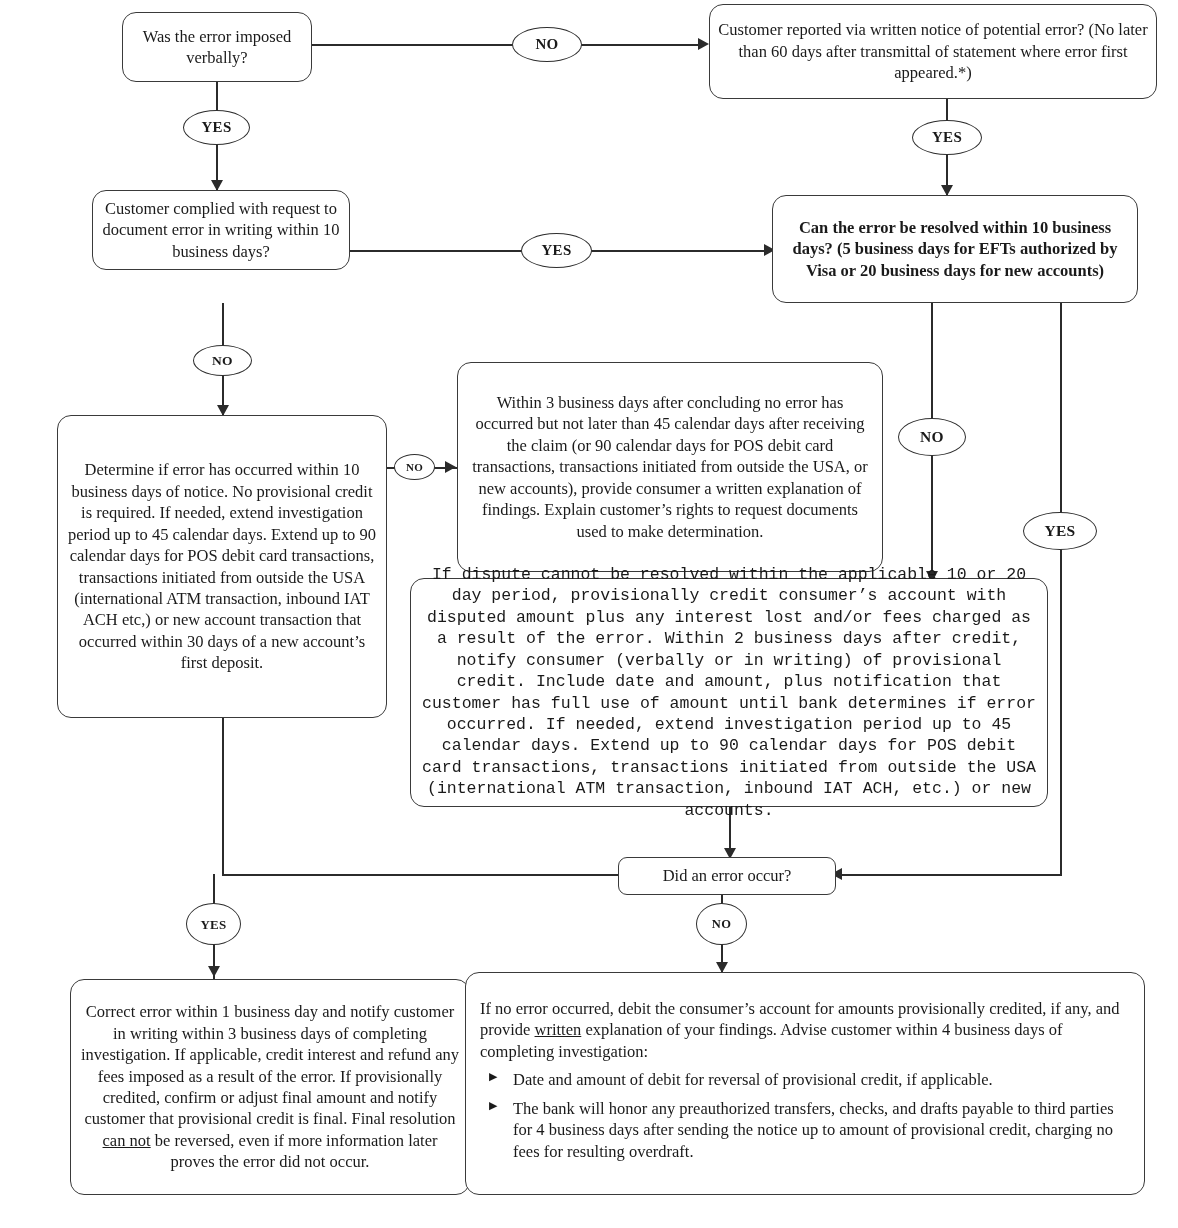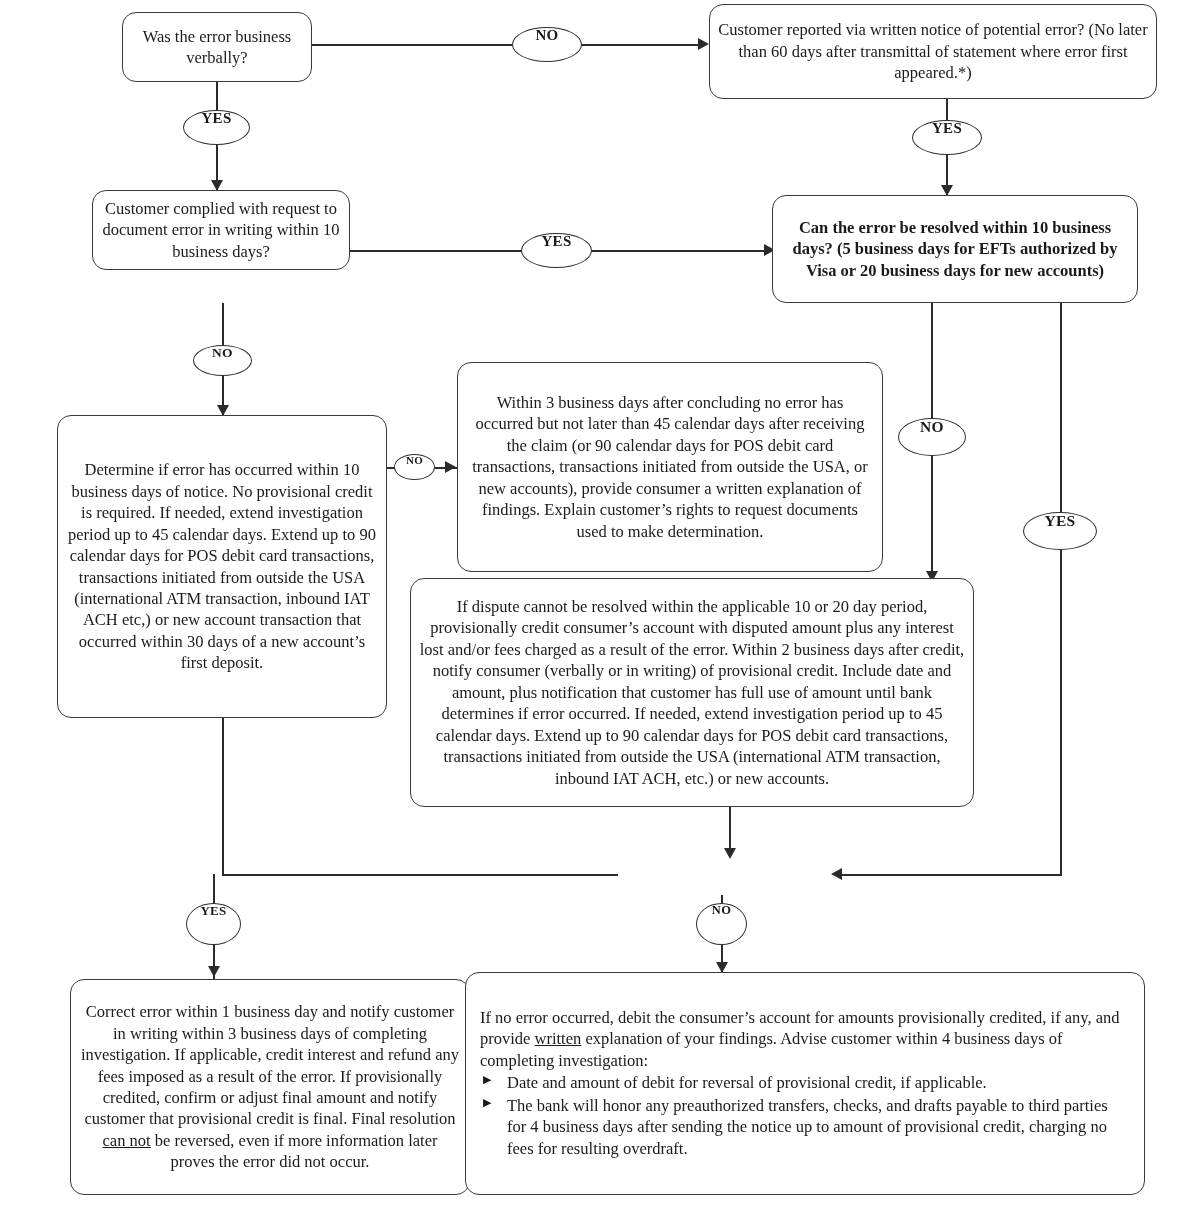--- a/index.html
+++ b/index.html
@@ -34,21 +34,21 @@
   .node.left-align { text-align: left; }
   .node.left-align .txt { text-align: left; }
 
   .lbl {
     position: absolute;
     box-sizing: border-box;
     border: 1.3px solid #2e2e2e;
     border-radius: 50%;
     background: #ffffff;
     display: flex;
-    align-items: flex-start;
+    align-items: center;
     justify-content: center;
     font-weight: bold;
     letter-spacing: 0.3px;
     z-index: 5;
     text-align: center;
     line-height: 1;
   }
 
   .edge {
     position: absolute;
@@ -76,21 +76,21 @@
   .arrow.left {
     border-top: 6px solid transparent;
     border-bottom: 6px solid transparent;
     border-right: 11px solid #2b2b2b;
   }
 
   .bullets { margin: 0; padding: 0; list-style: none; }
   .bullets li {
     position: relative;
     padding-left: 26px;
-    margin: 1px;
+    margin: 7px;
   }
   .bullets li::before {
     content: "\25B6";
     position: absolute;
     left: 2px;
     top: 0px;
     font-size: 11px;
   }
   u { text-decoration: underline; }
 </style>
@@ -130,21 +130,21 @@
   <div class="edge v" style="left:222px; top:718px; height:157px;"></div>
   <div class="edge h" style="left:222px; top:874px; width:396px;"></div>
 
   <div class="edge v" style="left:213px; top:874px; height:105px;"></div>
   <div class="arrow down" style="left:208px; top:966px;"></div>
 
   <div class="edge v" style="left:721px; top:895px; height:80px;"></div>
   <div class="arrow down" style="left:716px; top:962px;"></div>
 
   <div class="node" style="left:122px; top:12px; width:190px; height:70px; font-size:16.5px;">
-    <span class="txt">Was the error business verbally?</span>
+    <span class="txt">Was the error imposed verbally?</span>
   </div>
 
   <div class="node" style="left:709px; top:4px; width:448px; height:95px; font-size:16.5px;">
     <span class="txt">Customer reported via written notice of potential error? (No later than 60 days after transmittal of statement where error first appeared.*)</span>
   </div>
 
   <div class="node" style="left:92px; top:190px; width:258px; height:80px; font-size:16.5px;">
     <span class="txt">Customer complied with request to document error in writing within 10 business days?</span>
   </div>
 
@@ -153,24 +153,27 @@
   </div>
 
   <div class="node" style="left:57px; top:415px; width:330px; height:303px; font-size:16.5px;">
     <span class="txt">Determine if error has occurred within 10 business days of notice. No provisional credit is required. If needed, extend investigation period up to 45 calendar days. Extend up to 90 calendar days for POS debit card transactions, transactions initiated from outside the USA (international ATM transaction, inbound IAT ACH etc,) or new account transaction that occurred within 30 days of a new account’s first deposit.</span>
   </div>
 
   <div class="node" style="left:457px; top:362px; width:426px; height:210px; font-size:16.5px;">
     <span class="txt">Within 3 business days after concluding no error has occurred but not later than 45  calendar days after receiving the claim (or 90 calendar  days for POS debit card transactions, transactions initiated from outside the USA, or new accounts), provide consumer a written explanation of findings. Explain customer’s rights to request documents used to make determination.</span>
   </div>
 
-  <div class="node" style="left:410px; top:578px; width:564px; height:229px; font-size:16.5px;">
+  <div class="node" style="left:410px; top:578px; width:638px; height:229px; font-size:16.5px;font-family:Liberation Mono, monospace;">
     <span class="txt">If dispute cannot be resolved within the applicable 10 or 20 day period, provisionally credit consumer’s account with disputed amount plus any interest lost and/or fees charged as a result of the error. Within 2 business days after credit, notify consumer (verbally or in writing) of provisional credit. Include date and amount, plus notification that customer has full use of amount until bank determines if error occurred. If needed, extend investigation period up to 45 calendar days. Extend up to 90 calendar days for POS debit card transactions, transactions initiated from outside the USA (international ATM transaction, inbound IAT ACH, etc.) or new accounts.</span>
   </div>
 
+  <div class="node" style="left:618px; top:857px; width:218px; height:38px; border-radius:9px; font-size:16.5px;">
+    <span class="txt">Did an error occur?</span>
+  </div>
 
   <div class="node" style="left:43px; top:979px; width:400px; height:216px; font-size:16.5px;margin-left:27px;">
     <span class="txt">
       <span>Correct error within 1 business day and notify customer in writing within 3 business days of completing investigation. If applicable, credit interest and refund any fees imposed as a result of the error. If provisionally credited, confirm or adjust final amount and notify customer that provisional credit is final. Final resolution </span><u>can not</u><span> be reversed, even if more information later proves the error did not occur.</span>
     </span>
   </div>
 
   <div class="node left-align" style="left:465px; top:972px; width:680px; height:223px; font-size:16.5px; padding:10px 14px;">
     <span class="txt">
       <span>If no error occurred, debit the consumer’s account for amounts provisionally credited, if any, and provide </span><u>written</u><span> explanation of your findings. Advise customer within 4 business days of completing investigation:</span>

